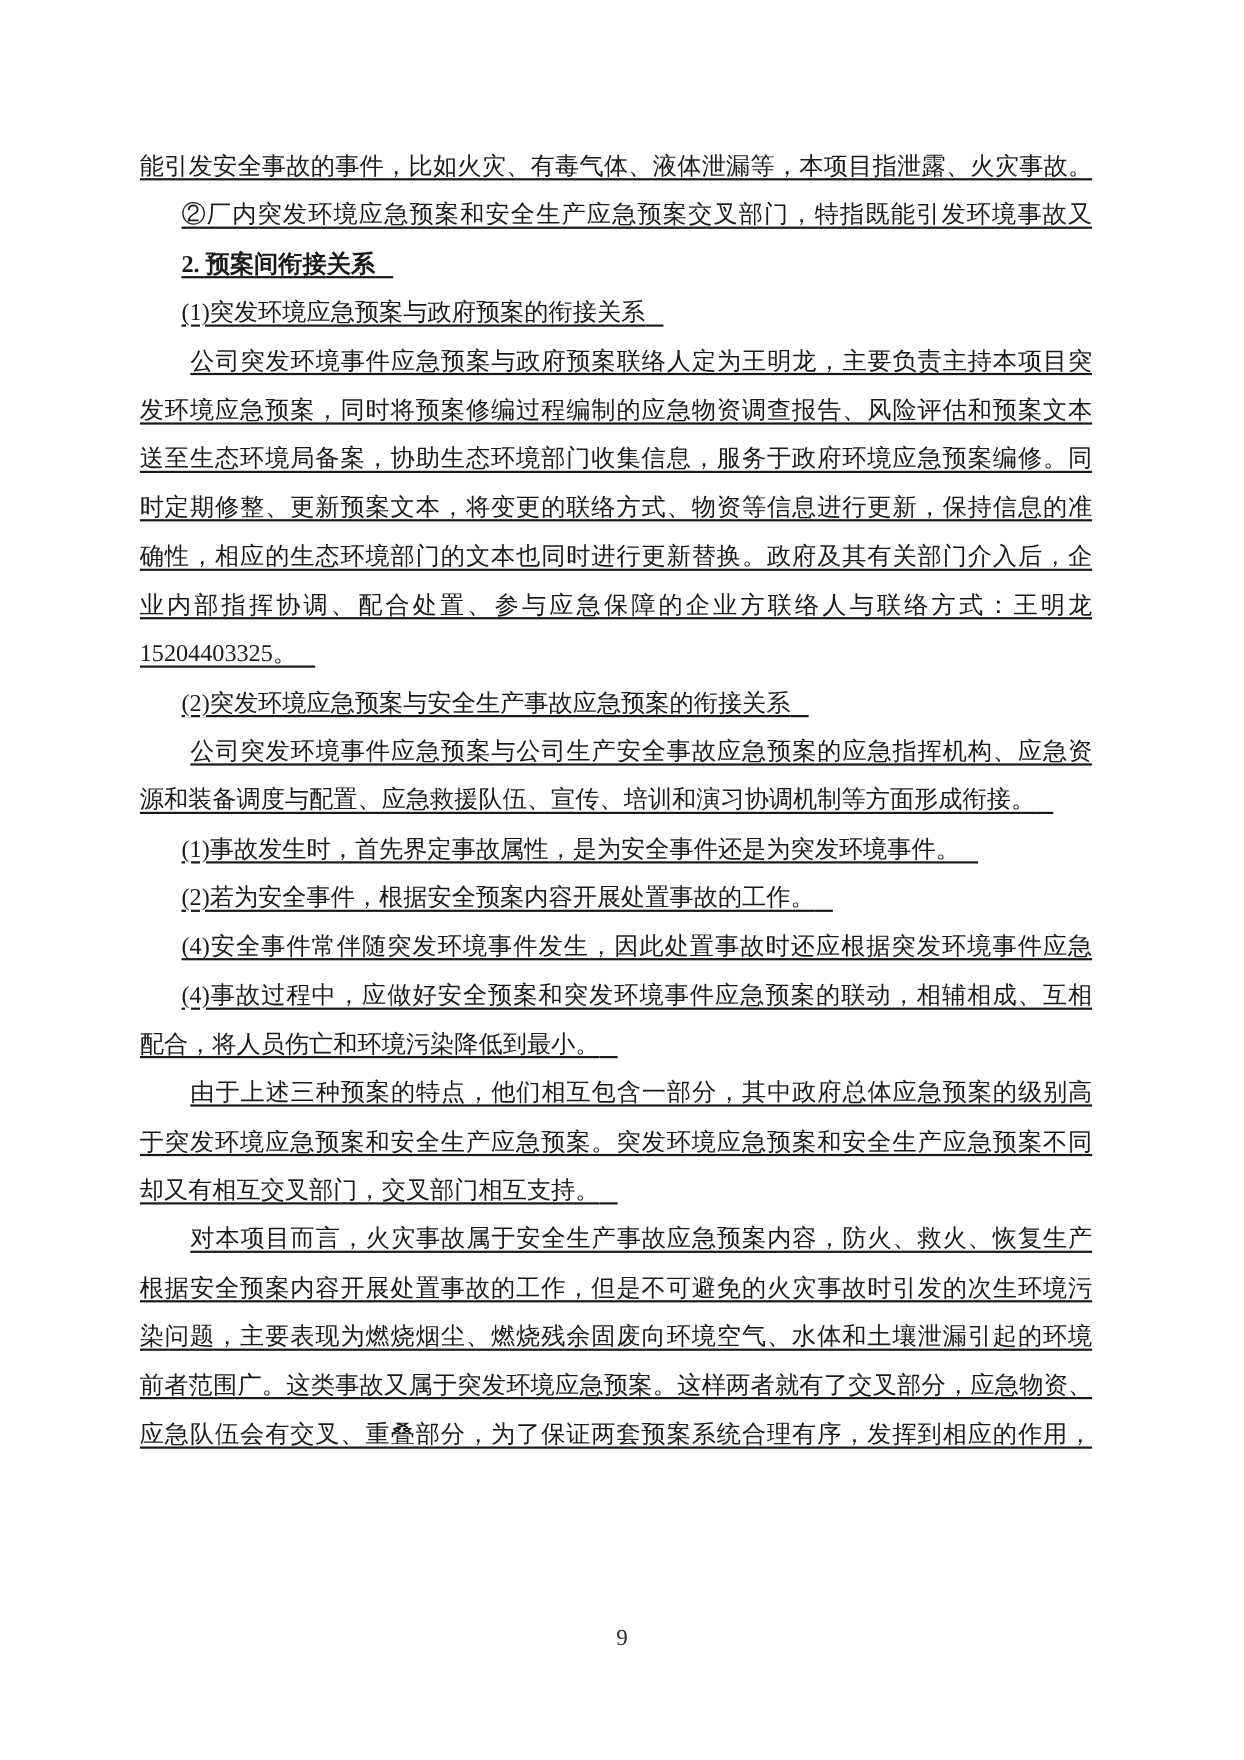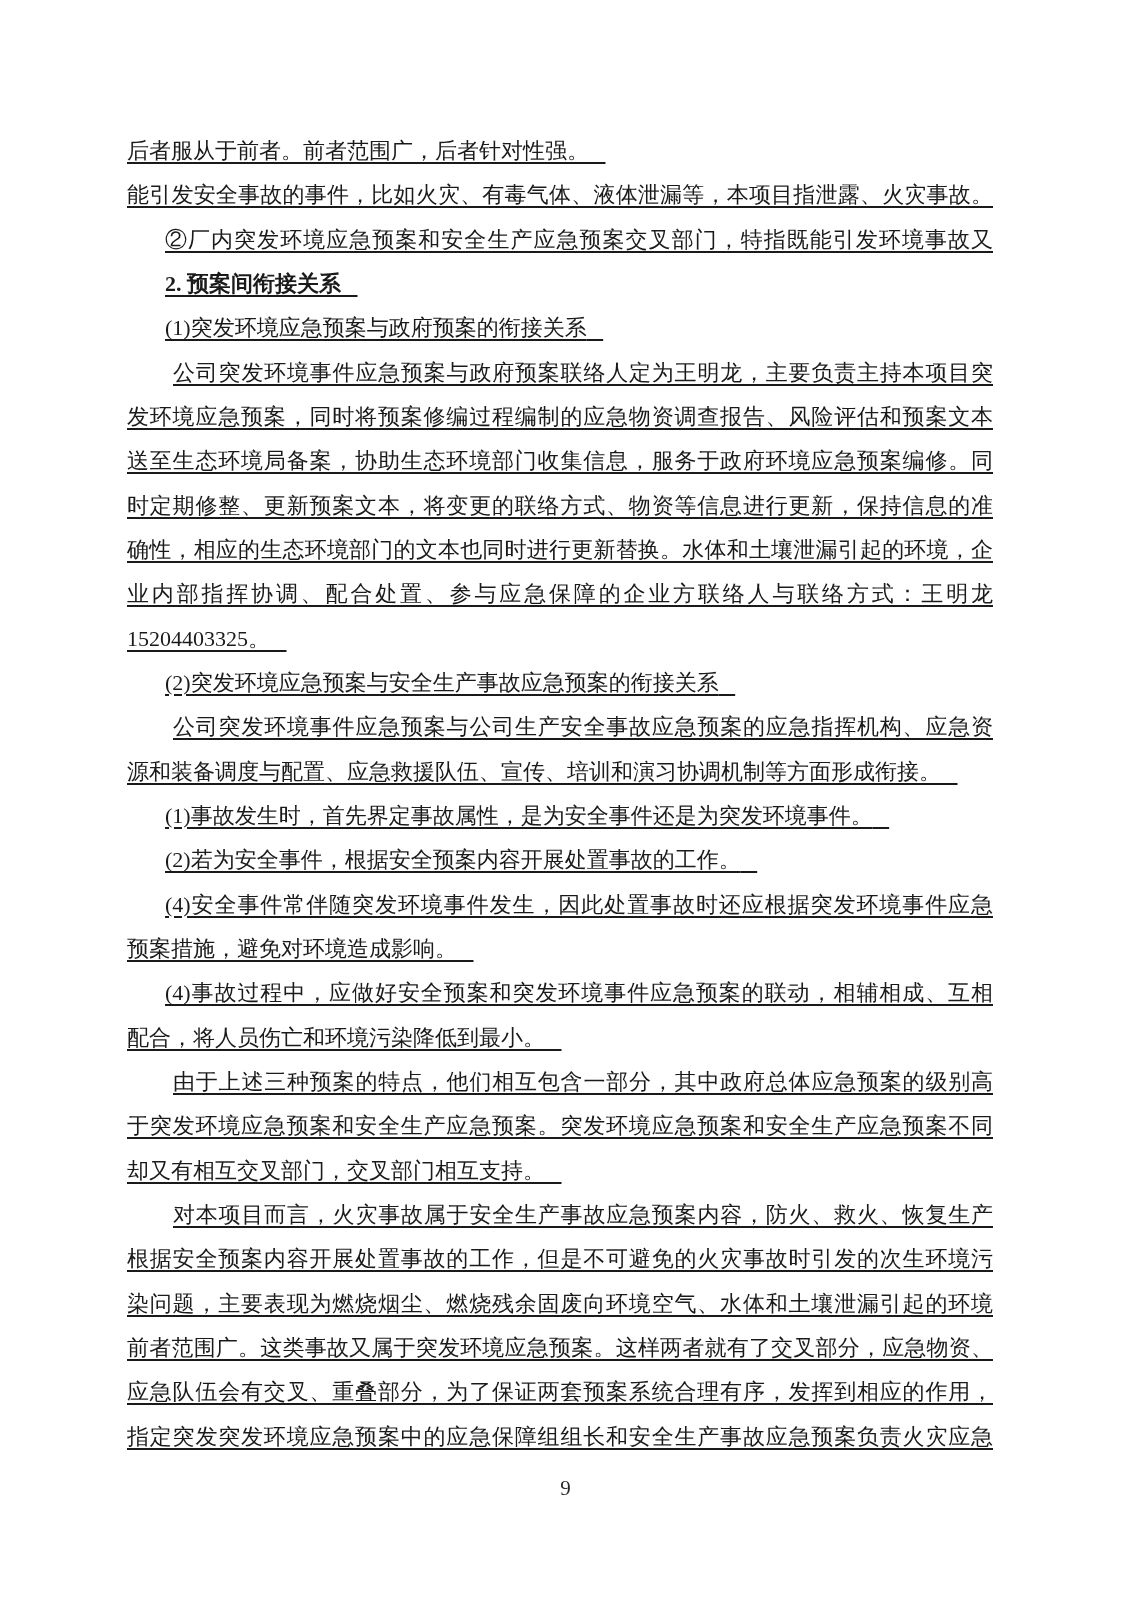--- a/index.html
+++ b/index.html
@@ -29,45 +29,42 @@
   .pageno{
     position:absolute;left:0;top:1474px;width:100%;
     text-align:center;font-size:21px;line-height:28px;color:#2b2b2b;
   }
 </style>
 </head>
 <body>
 
 <div class="page">
   <div class="content">
-    <div class="ln trail">后者服从于前者。前者范围广，后者针对性强。</div>
     <div class="ln jst">能引发安全事故的事件，比如火灾、有毒气体、液体泄漏等，本项目指泄露、火灾事故。</div>
     <div class="ln ind2 jst">②厂内突发环境应急预案和安全生产应急预案交叉部门，特指既能引发环境事故又</div>
     <div class="ln ind2 bold trail">2. 预案间衔接关系</div>
     <div class="ln ind2 trail">(1)突发环境应急预案与政府预案的衔接关系</div>
     <div class="ln ind jst">公司突发环境事件应急预案与政府预案联络人定为王明龙，主要负责主持本项目突</div>
     <div class="ln jst">发环境应急预案，同时将预案修编过程编制的应急物资调查报告、风险评估和预案文本</div>
     <div class="ln jst">送至生态环境局备案，协助生态环境部门收集信息，服务于政府环境应急预案编修。同</div>
     <div class="ln jst">时定期修整、更新预案文本，将变更的联络方式、物资等信息进行更新，保持信息的准</div>
-    <div class="ln jst">确性，相应的生态环境部门的文本也同时进行更新替换。水体和土壤泄漏引起的环境，企</div>
+    <div class="ln jst">确性，相应的生态环境部门的文本也同时进行更新替换。政府及其有关部门介入后，企</div>
     <div class="ln jst">业内部指挥协调、配合处置、参与应急保障的企业方联络人与联络方式：王明龙</div>
     <div class="ln trail">15204403325。</div>
     <div class="ln ind2 trail">(2)突发环境应急预案与安全生产事故应急预案的衔接关系</div>
     <div class="ln ind jst">公司突发环境事件应急预案与公司生产安全事故应急预案的应急指挥机构、应急资</div>
     <div class="ln trail">源和装备调度与配置、应急救援队伍、宣传、培训和演习协调机制等方面形成衔接。</div>
     <div class="ln ind2 trail">(1)事故发生时，首先界定事故属性，是为安全事件还是为突发环境事件。</div>
     <div class="ln ind2 trail">(2)若为安全事件，根据安全预案内容开展处置事故的工作。</div>
     <div class="ln ind2 jst">(4)安全事件常伴随突发环境事件发生，因此处置事故时还应根据突发环境事件应急</div>
-    <div class="ln trail">预案措施，避免对环境造成影响。</div>
     <div class="ln ind2 jst">(4)事故过程中，应做好安全预案和突发环境事件应急预案的联动，相辅相成、互相</div>
     <div class="ln trail">配合，将人员伤亡和环境污染降低到最小。</div>
     <div class="ln ind jst">由于上述三种预案的特点，他们相互包含一部分，其中政府总体应急预案的级别高</div>
     <div class="ln jst">于突发环境应急预案和安全生产应急预案。突发环境应急预案和安全生产应急预案不同</div>
     <div class="ln trail">却又有相互交叉部门，交叉部门相互支持。</div>
     <div class="ln ind jst">对本项目而言，火灾事故属于安全生产事故应急预案内容，防火、救火、恢复生产</div>
     <div class="ln jst">根据安全预案内容开展处置事故的工作，但是不可避免的火灾事故时引发的次生环境污</div>
     <div class="ln jst">染问题，主要表现为燃烧烟尘、燃烧残余固废向环境空气、水体和土壤泄漏引起的环境</div>
     <div class="ln jst">前者范围广。这类事故又属于突发环境应急预案。这样两者就有了交叉部分，应急物资、</div>
     <div class="ln jst">应急队伍会有交叉、重叠部分，为了保证两套预案系统合理有序，发挥到相应的作用，</div>
-    <div class="ln jst">指定突发突发环境应急预案中的应急保障组组长和安全生产事故应急预案负责火灾应急</div>
   </div>
   <div class="pageno">9</div>
 </div>
 
 </body></html>

